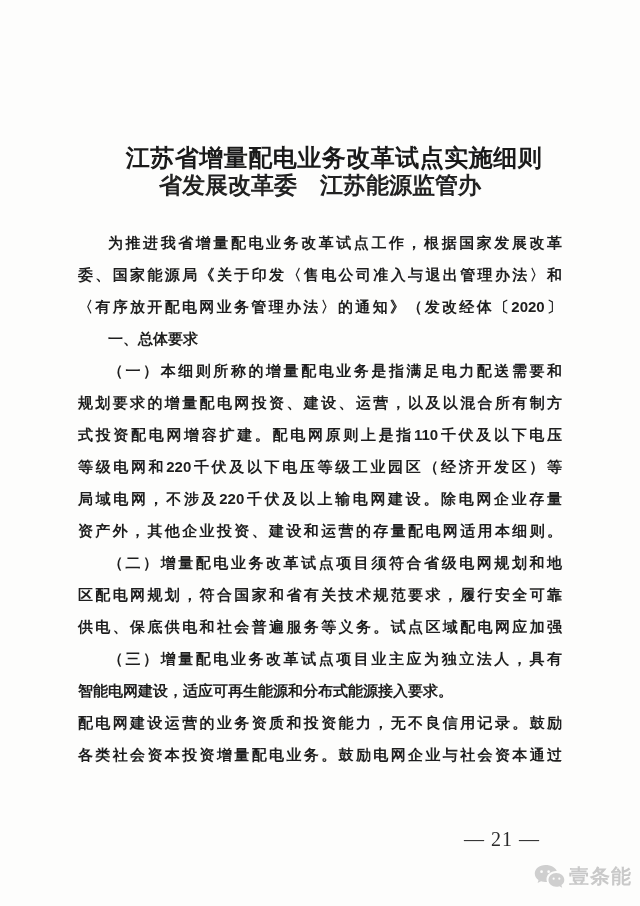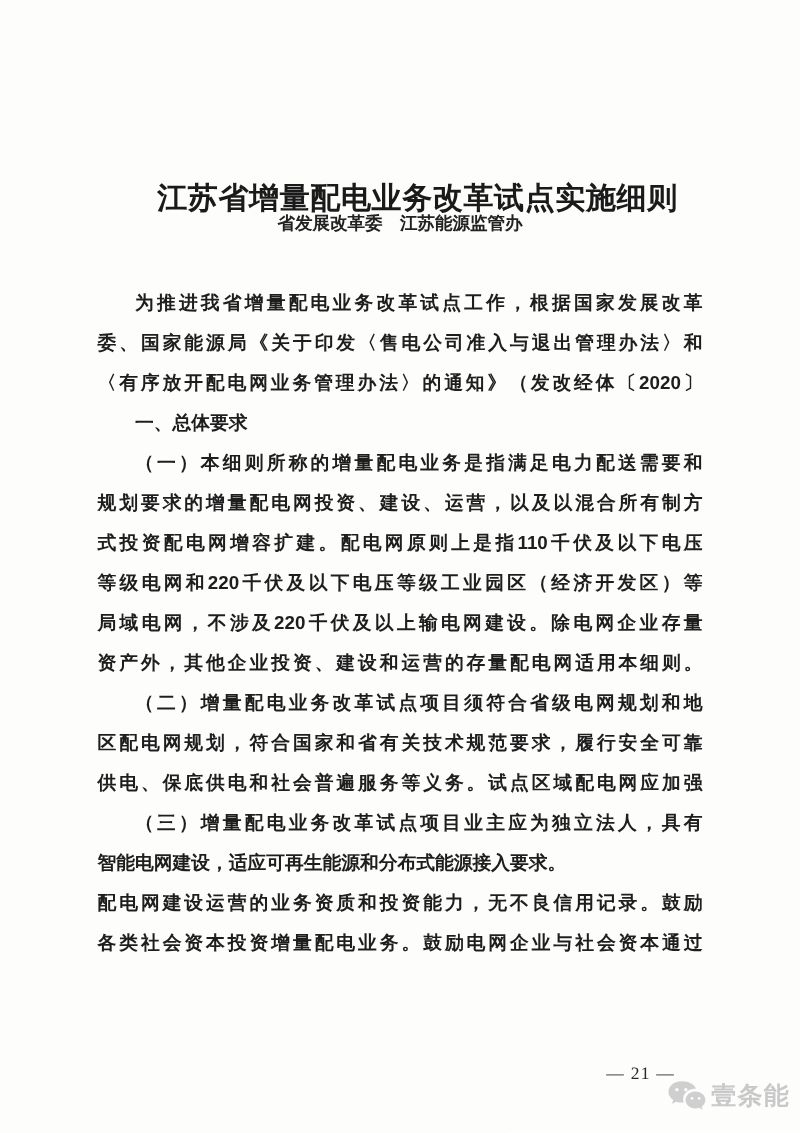--- a/index.html
+++ b/index.html
@@ -27,21 +27,21 @@
     letter-spacing: 0.5px;
     color: #1a1a1a;
     padding-left: 20px;
   }
   .doc-subtitle {
     position: absolute;
     top: 170px;
     left: 0;
     width: 640px;
     text-align: center;
-    font-size: 14px;
+    font-size: 23px;
     font-weight: 700;
     color: #222;
   }
   .doc-body {
     position: absolute;
     top: 227px;
     left: 78px;
     width: 484px;
     font-size: 15px;
     font-weight: 600;
@@ -60,24 +60,24 @@
     text-justify: inter-character;
   }
   .line.indent {
     text-indent: 2em;
   }
   .line.heading {
     font-weight: 700;
   }
   .page-number {
     position: absolute;
-    top: 852px;
+    top: 828px;
     right: 100px;
     font-family: "Liberation Serif", serif;
-    font-size: 14px;
+    font-size: 20px;
     color: #2a2a2a;
     letter-spacing: 1px;
     margin-left: 36px;
   }
   .watermark {
     position: absolute;
     right: 8px;
     bottom: 16px;
     display: flex;
     align-items: center;

